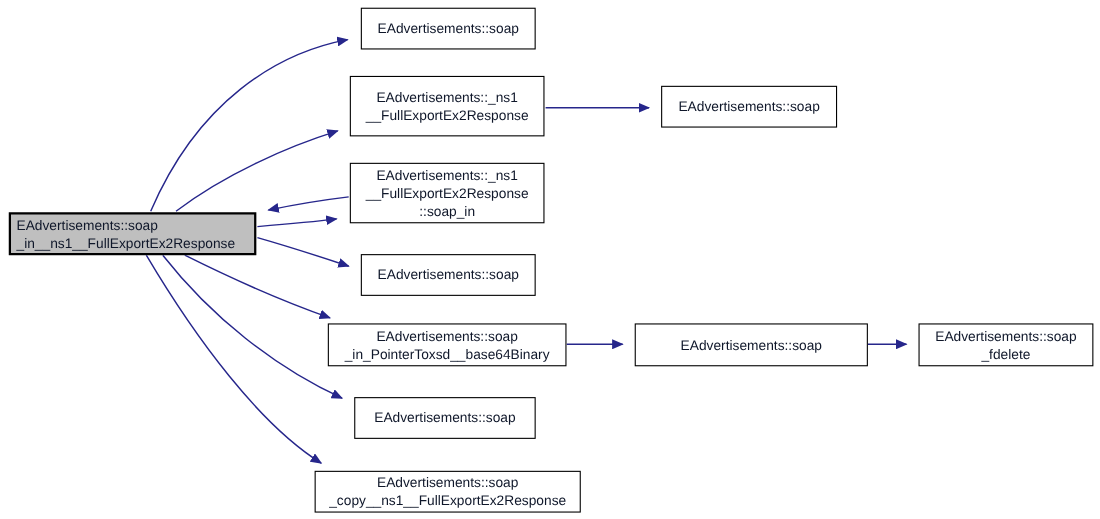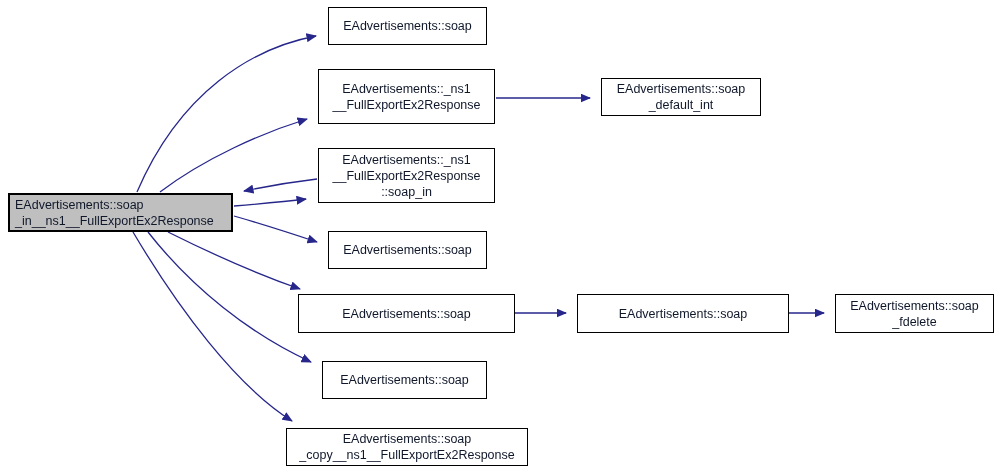--- a/index.html
+++ b/index.html
@@ -78,35 +78,35 @@
     <span class="ln">EAdvertisements::soap</span>
   </div>
 
   <div class="node" style="left:318px; top:69px; width:177px; height:55px;">
     <span class="ln">EAdvertisements::_ns1</span>
     <span class="ln">__FullExportEx2Response</span>
   </div>
 
   <div class="node" style="left:601px; top:78px; width:160px; height:38px;">
     <span class="ln">EAdvertisements::soap</span>
-    <span class="ln">_default_int</span>
   </div>
 
   <div class="node" style="left:318px; top:148px; width:177px; height:55px;">
     <span class="ln">EAdvertisements::_ns1</span>
     <span class="ln">__FullExportEx2Response</span>
     <span class="ln">::soap_in</span>
   </div>
 
   <div class="node" style="left:328px; top:231px; width:159px; height:38px;">
     <span class="ln">EAdvertisements::soap</span>
   </div>
 
   <div class="node" style="left:298px; top:294px; width:217px; height:39px;">
     <span class="ln">EAdvertisements::soap</span>
+    <span class="ln">_in_PointerToxsd__base64Binary</span>
   </div>
 
   <div class="node" style="left:577px; top:294px; width:212px; height:39px;">
     <span class="ln">EAdvertisements::soap</span>
   </div>
 
   <div class="node" style="left:835px; top:294px; width:159px; height:39px;">
     <span class="ln">EAdvertisements::soap</span>
     <span class="ln">_fdelete</span>
   </div>

